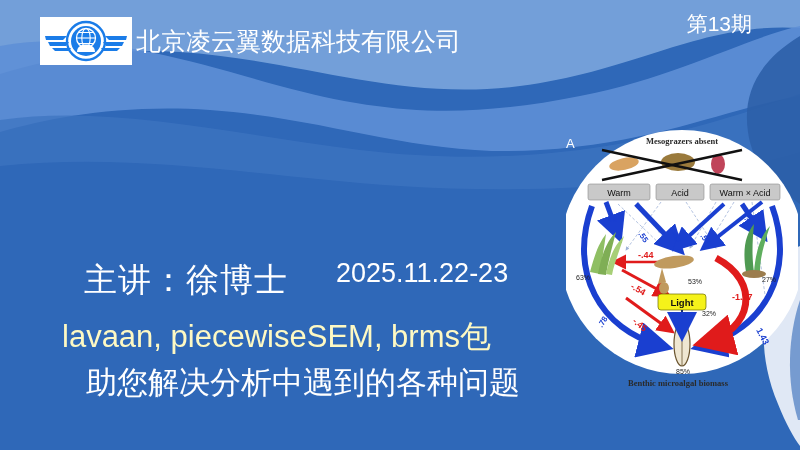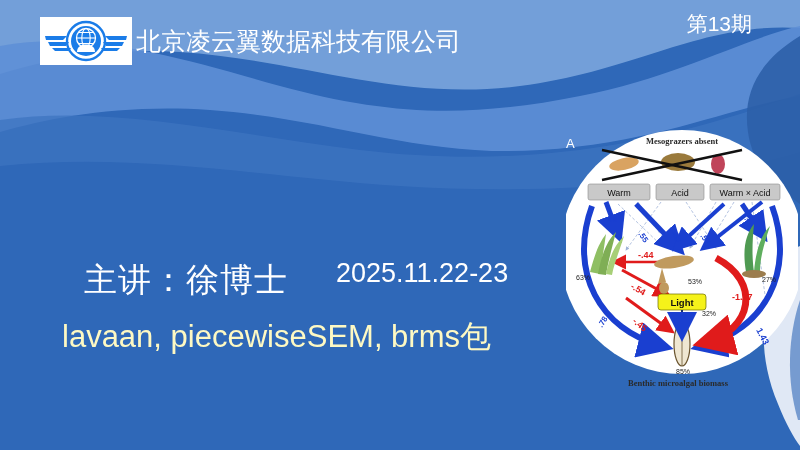--- a/index.html
+++ b/index.html
@@ -187,20 +187,21 @@
 
 
 
   <div class="speaker-row">
     <span class="speaker-name">主讲：徐博士</span>
     <span class="course-date">2025.11.22-23</span>
   </div>
 
   <div class="packages-line">lavaan, piecewiseSEM, brms包</div>
 
+  <div class="benefit-line">助您解决分析中遇到的各种问题</div>
 
   <div class="sem-wrap">
     <span class="panel-letter">A</span>
 
     <svg width="232" height="268" viewBox="0 0 232 268">
       <defs>
         <marker id="ah-blue" markerWidth="6" markerHeight="6" refX="4" refY="3" orient="auto">
           <path d="M0,0 L6,3 L0,6 Z" fill="#1a3fd0"></path>
         </marker>
         <marker id="ah-red" markerWidth="6" markerHeight="6" refX="4" refY="3" orient="auto">

